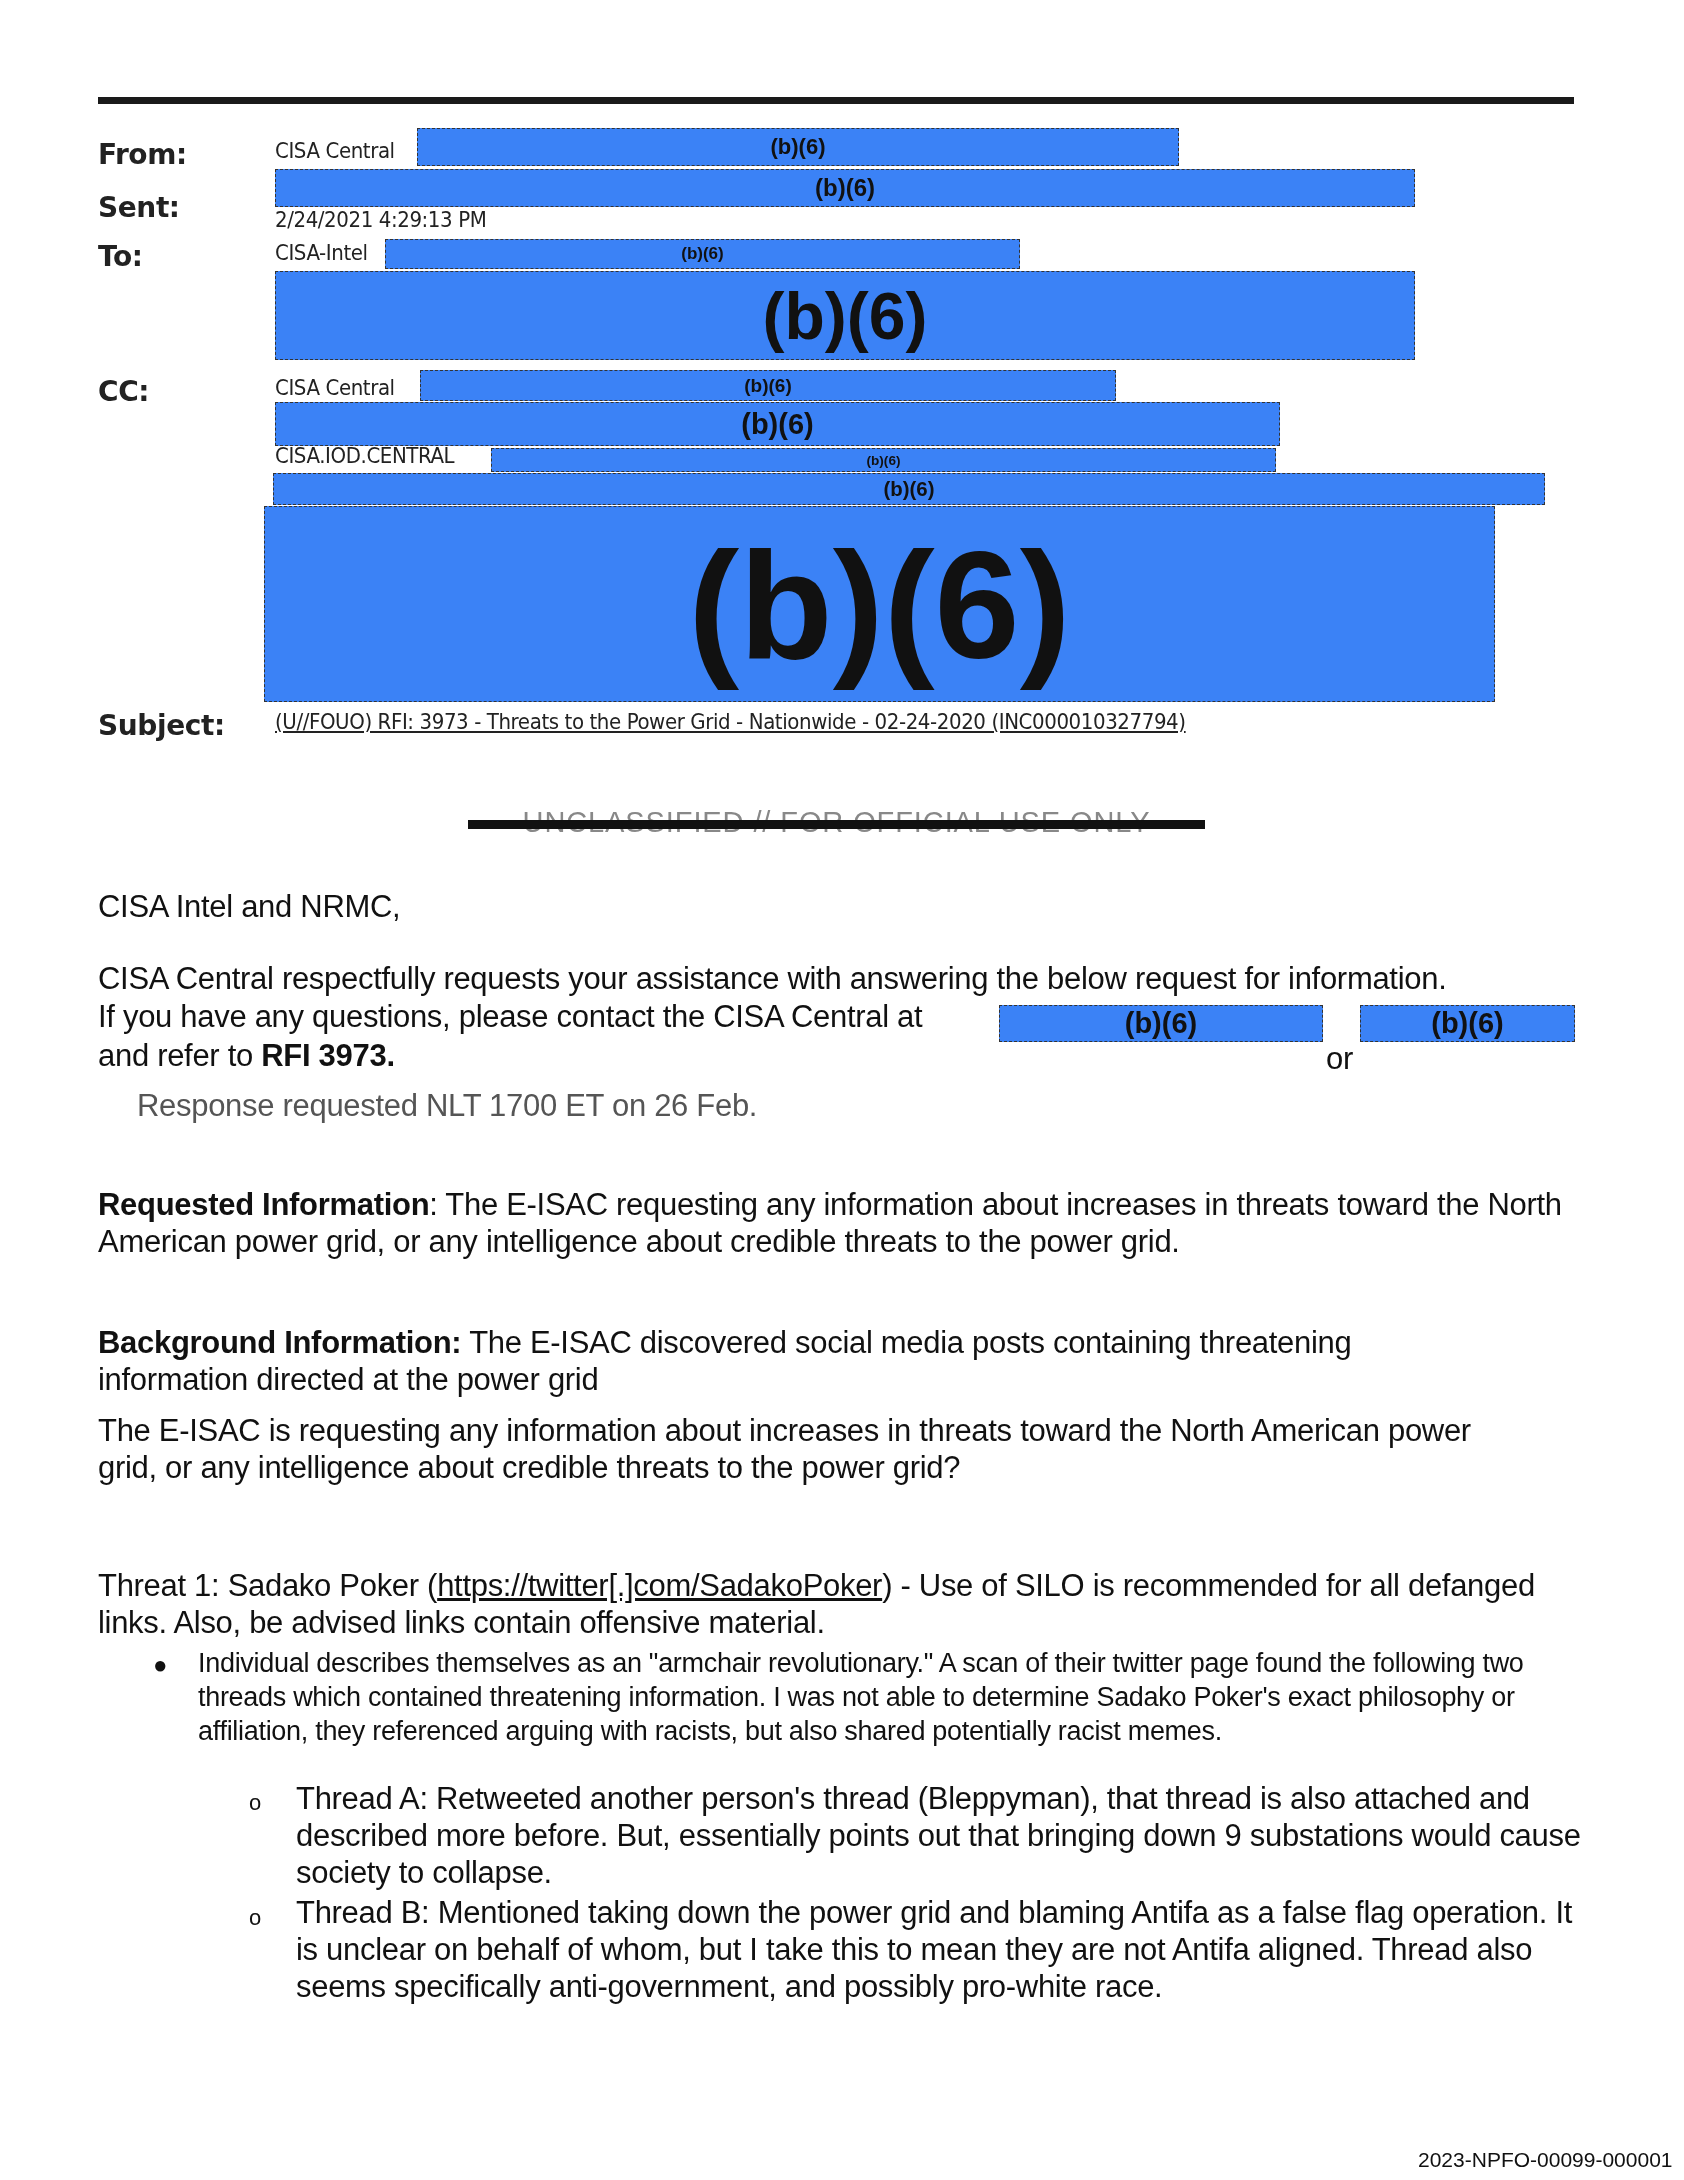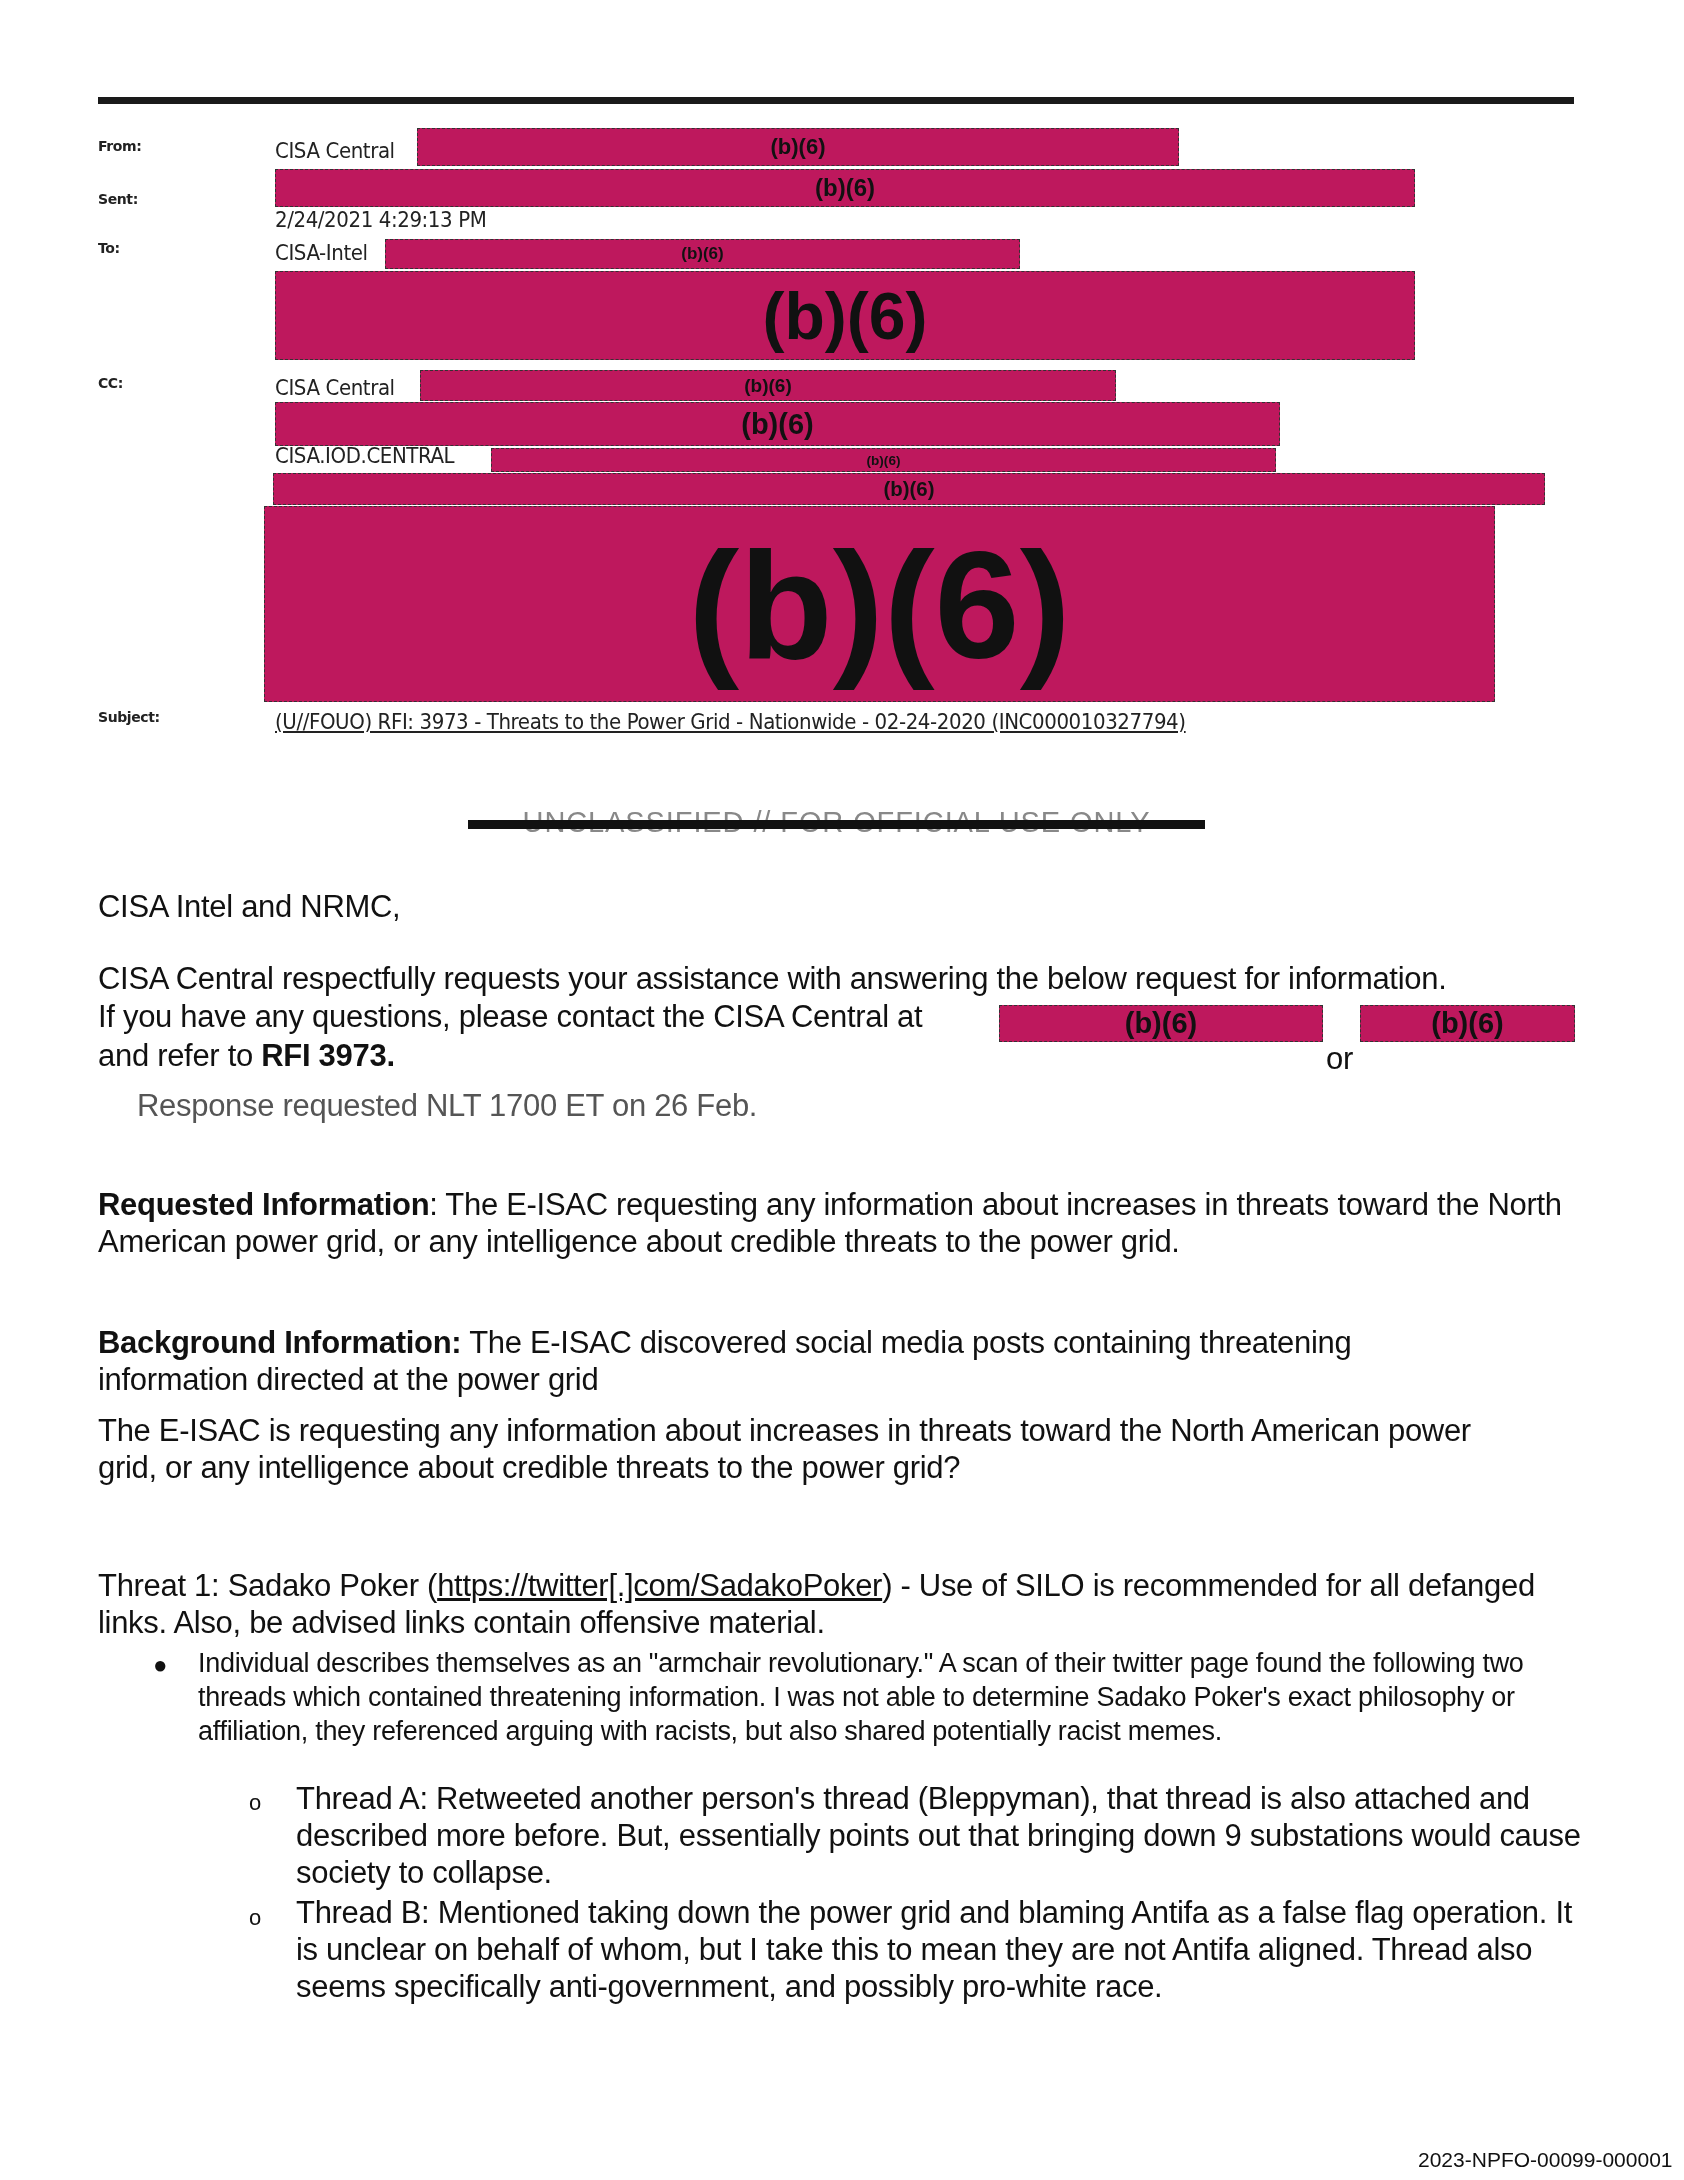--- a/index.html
+++ b/index.html
@@ -1,21 +1,21 @@
 <!DOCTYPE html>
 <html style="font-size:13.6px"><head>
 <meta charset="utf-8">
 <style>
   html, body { margin: 0; padding: 0; background: #ffffff; }
   body { width: 1685px; height: 2181px; position: relative; overflow: hidden; color: #111; }
   .abs { position: absolute; }
   .topbar { left: 98px; top: 97px; width: 1476px; height: 6.8px; background: #1a1a1a; }
   .hdr { font-family: "DejaVu Sans Condensed", "DejaVu Sans", sans-serif; font-size: 22px; letter-spacing: -0.4px; color: #222; white-space: nowrap; }
-  .hlabel { font-family: "DejaVu Sans", sans-serif; font-weight: bold; font-size: 14px; color: #222; letter-spacing: -0.4px; }
-  .redact { border: 1.7px dashed #333; box-sizing: border-box; display: flex; align-items: center; justify-content: center; font-family: "Liberation Sans", sans-serif; font-weight: bold; color: #111; background: #be185d; }
+  .hlabel { font-family: "DejaVu Sans", sans-serif; font-weight: bold; font-size: 28px; color: #222; letter-spacing: -0.4px; }
+  .redact { border: 1.7px dashed #333; box-sizing: border-box; display: flex; align-items: center; justify-content: center; font-family: "Liberation Sans", sans-serif; font-weight: bold; color: #111; background: #3b82f6; }
   .body-text { font-family: "Liberation Sans", sans-serif; font-size: 31px; line-height: 37px; color: #111; letter-spacing: -0.3px; }
   .grey { color: #555; }
   .small-text { font-family: "Liberation Sans", sans-serif; font-size: 27px; line-height: 34px; color: #111; letter-spacing: -0.3px; }
   .classbar { left: 468px; top: 820px; width: 737px; height: 8.5px; background: #111; }
   .classtext { left: 468px; top: 806px; width: 737px; text-align: center; font-family: "Liberation Sans", sans-serif; font-size: 29px; color: #888; letter-spacing: 0.9px; }
   .bullet { font-family: "Liberation Sans", sans-serif; font-size: 24px; }
   .footer { font-family: "Liberation Sans", sans-serif; font-size: 21px; color: #111; text-align: center; }
   a.link { color: #111; text-decoration: underline; }
   b { font-weight: bold; }
 </style>

